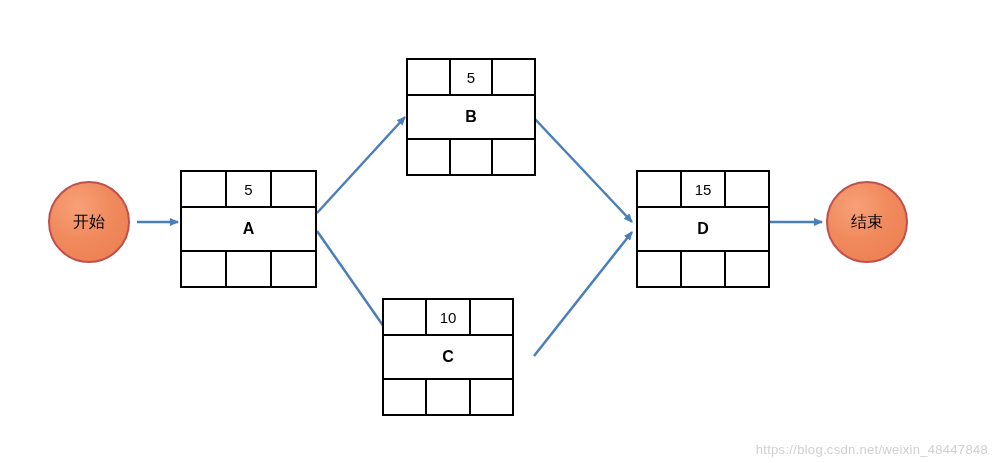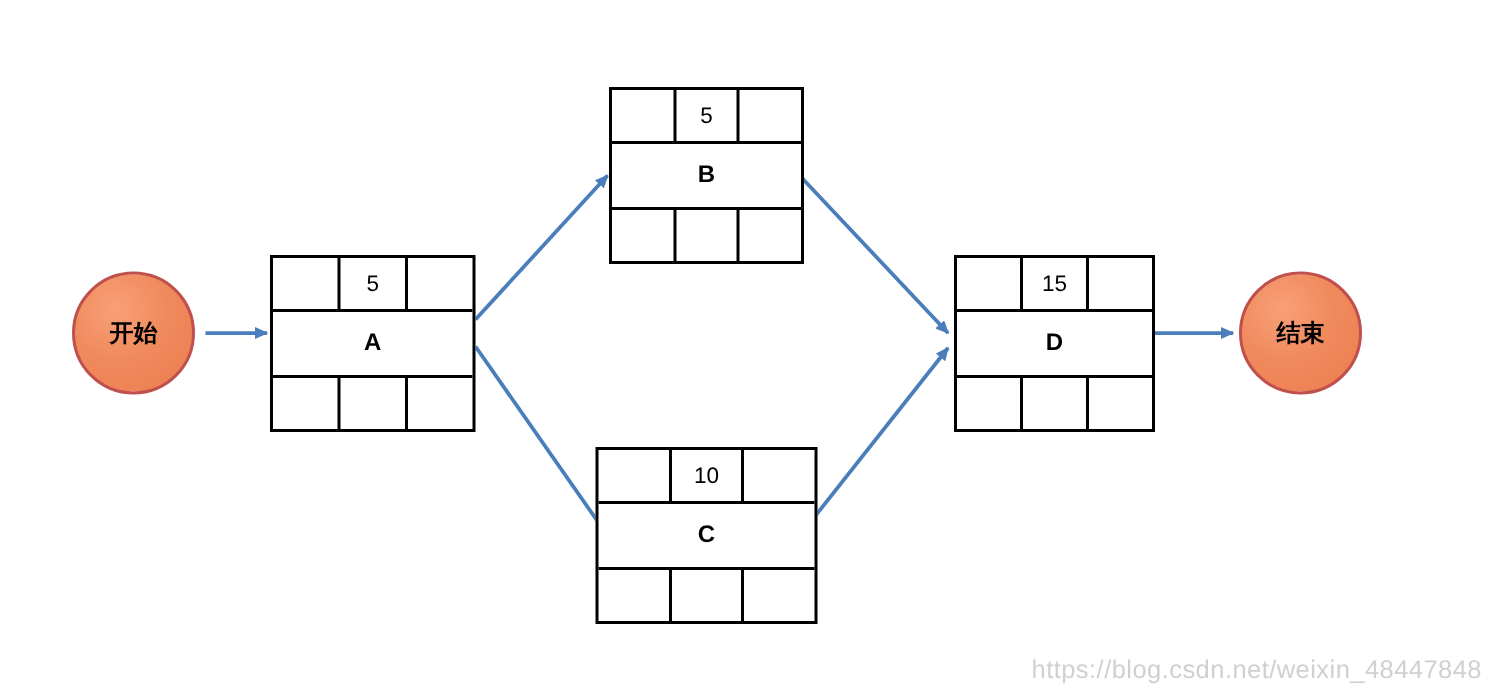--- a/index.html
+++ b/index.html
@@ -72,28 +72,28 @@
     height: 82px;
     border-radius: 50%;
     border: 2px solid #c0504d;
     background: radial-gradient(circle at 35% 30%, #f8a078 0%, #f08a5d 45%, #ec7c4e 100%);
     display: flex;
     align-items: center;
     justify-content: center;
   }
   .terminal span {
     font-size: 16px;
-    font-weight: bold;
+    font-weight: normal;
     color: #000000;
   }
   .watermark {
     position: absolute;
     right: 8px;
     bottom: 6px;
-    font-size: 17px;
+    font-size: 13px;
     color: #d0d0d0;
     letter-spacing: 0.3px;
     white-space: nowrap;
   }
 </style>
 </head>
 <body>
 
 <div id="canvas">
 
@@ -142,21 +142,21 @@
     <div class="row mid">
       <span class="name">B</span>
     </div>
     <div class="row bot">
       <div class="cell sep"></div>
       <div class="cell sep"></div>
       <div class="cell"></div>
     </div>
   </div>
 
-  <div class="node-box" style="left:397px; top:298px; width:148px; height:118px;">
+  <div class="node-box" style="left:382px; top:298px; width:132px; height:118px;">
     <div class="row top">
       <div class="cell sep"></div>
       <div class="cell sep">10</div>
       <div class="cell"></div>
     </div>
     <div class="row mid">
       <span class="name">C</span>
     </div>
     <div class="row bot">
       <div class="cell sep"></div>

